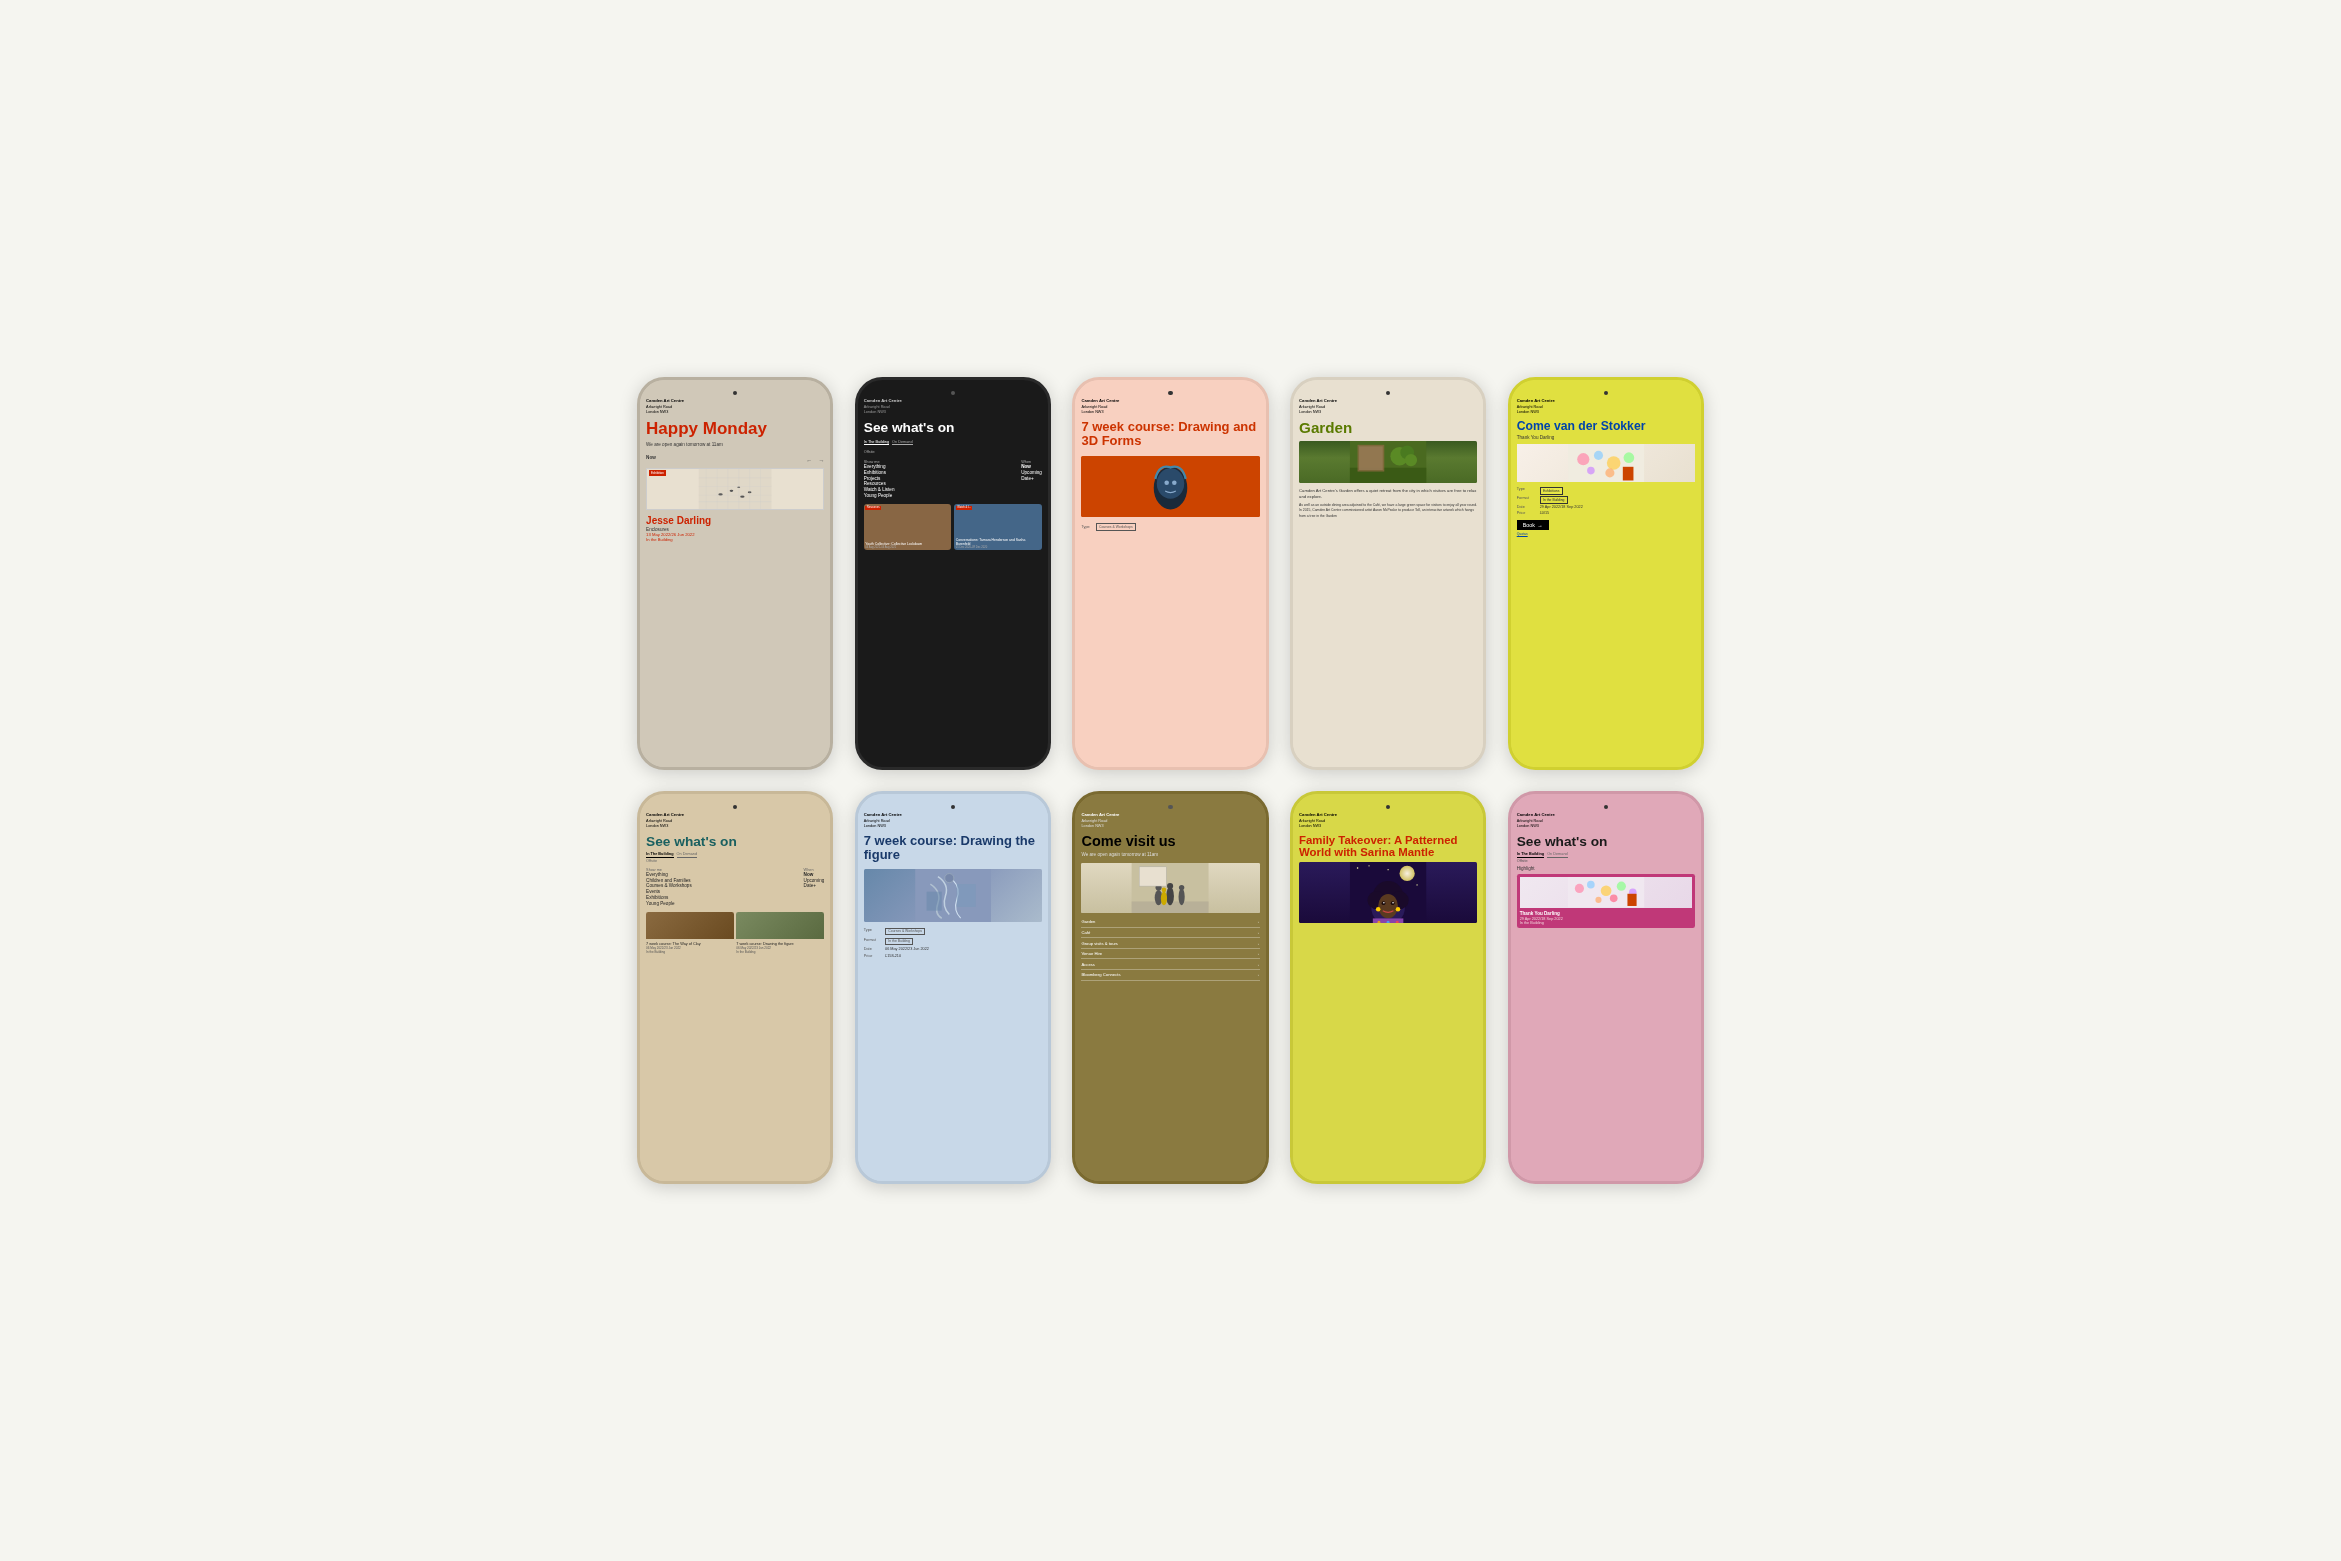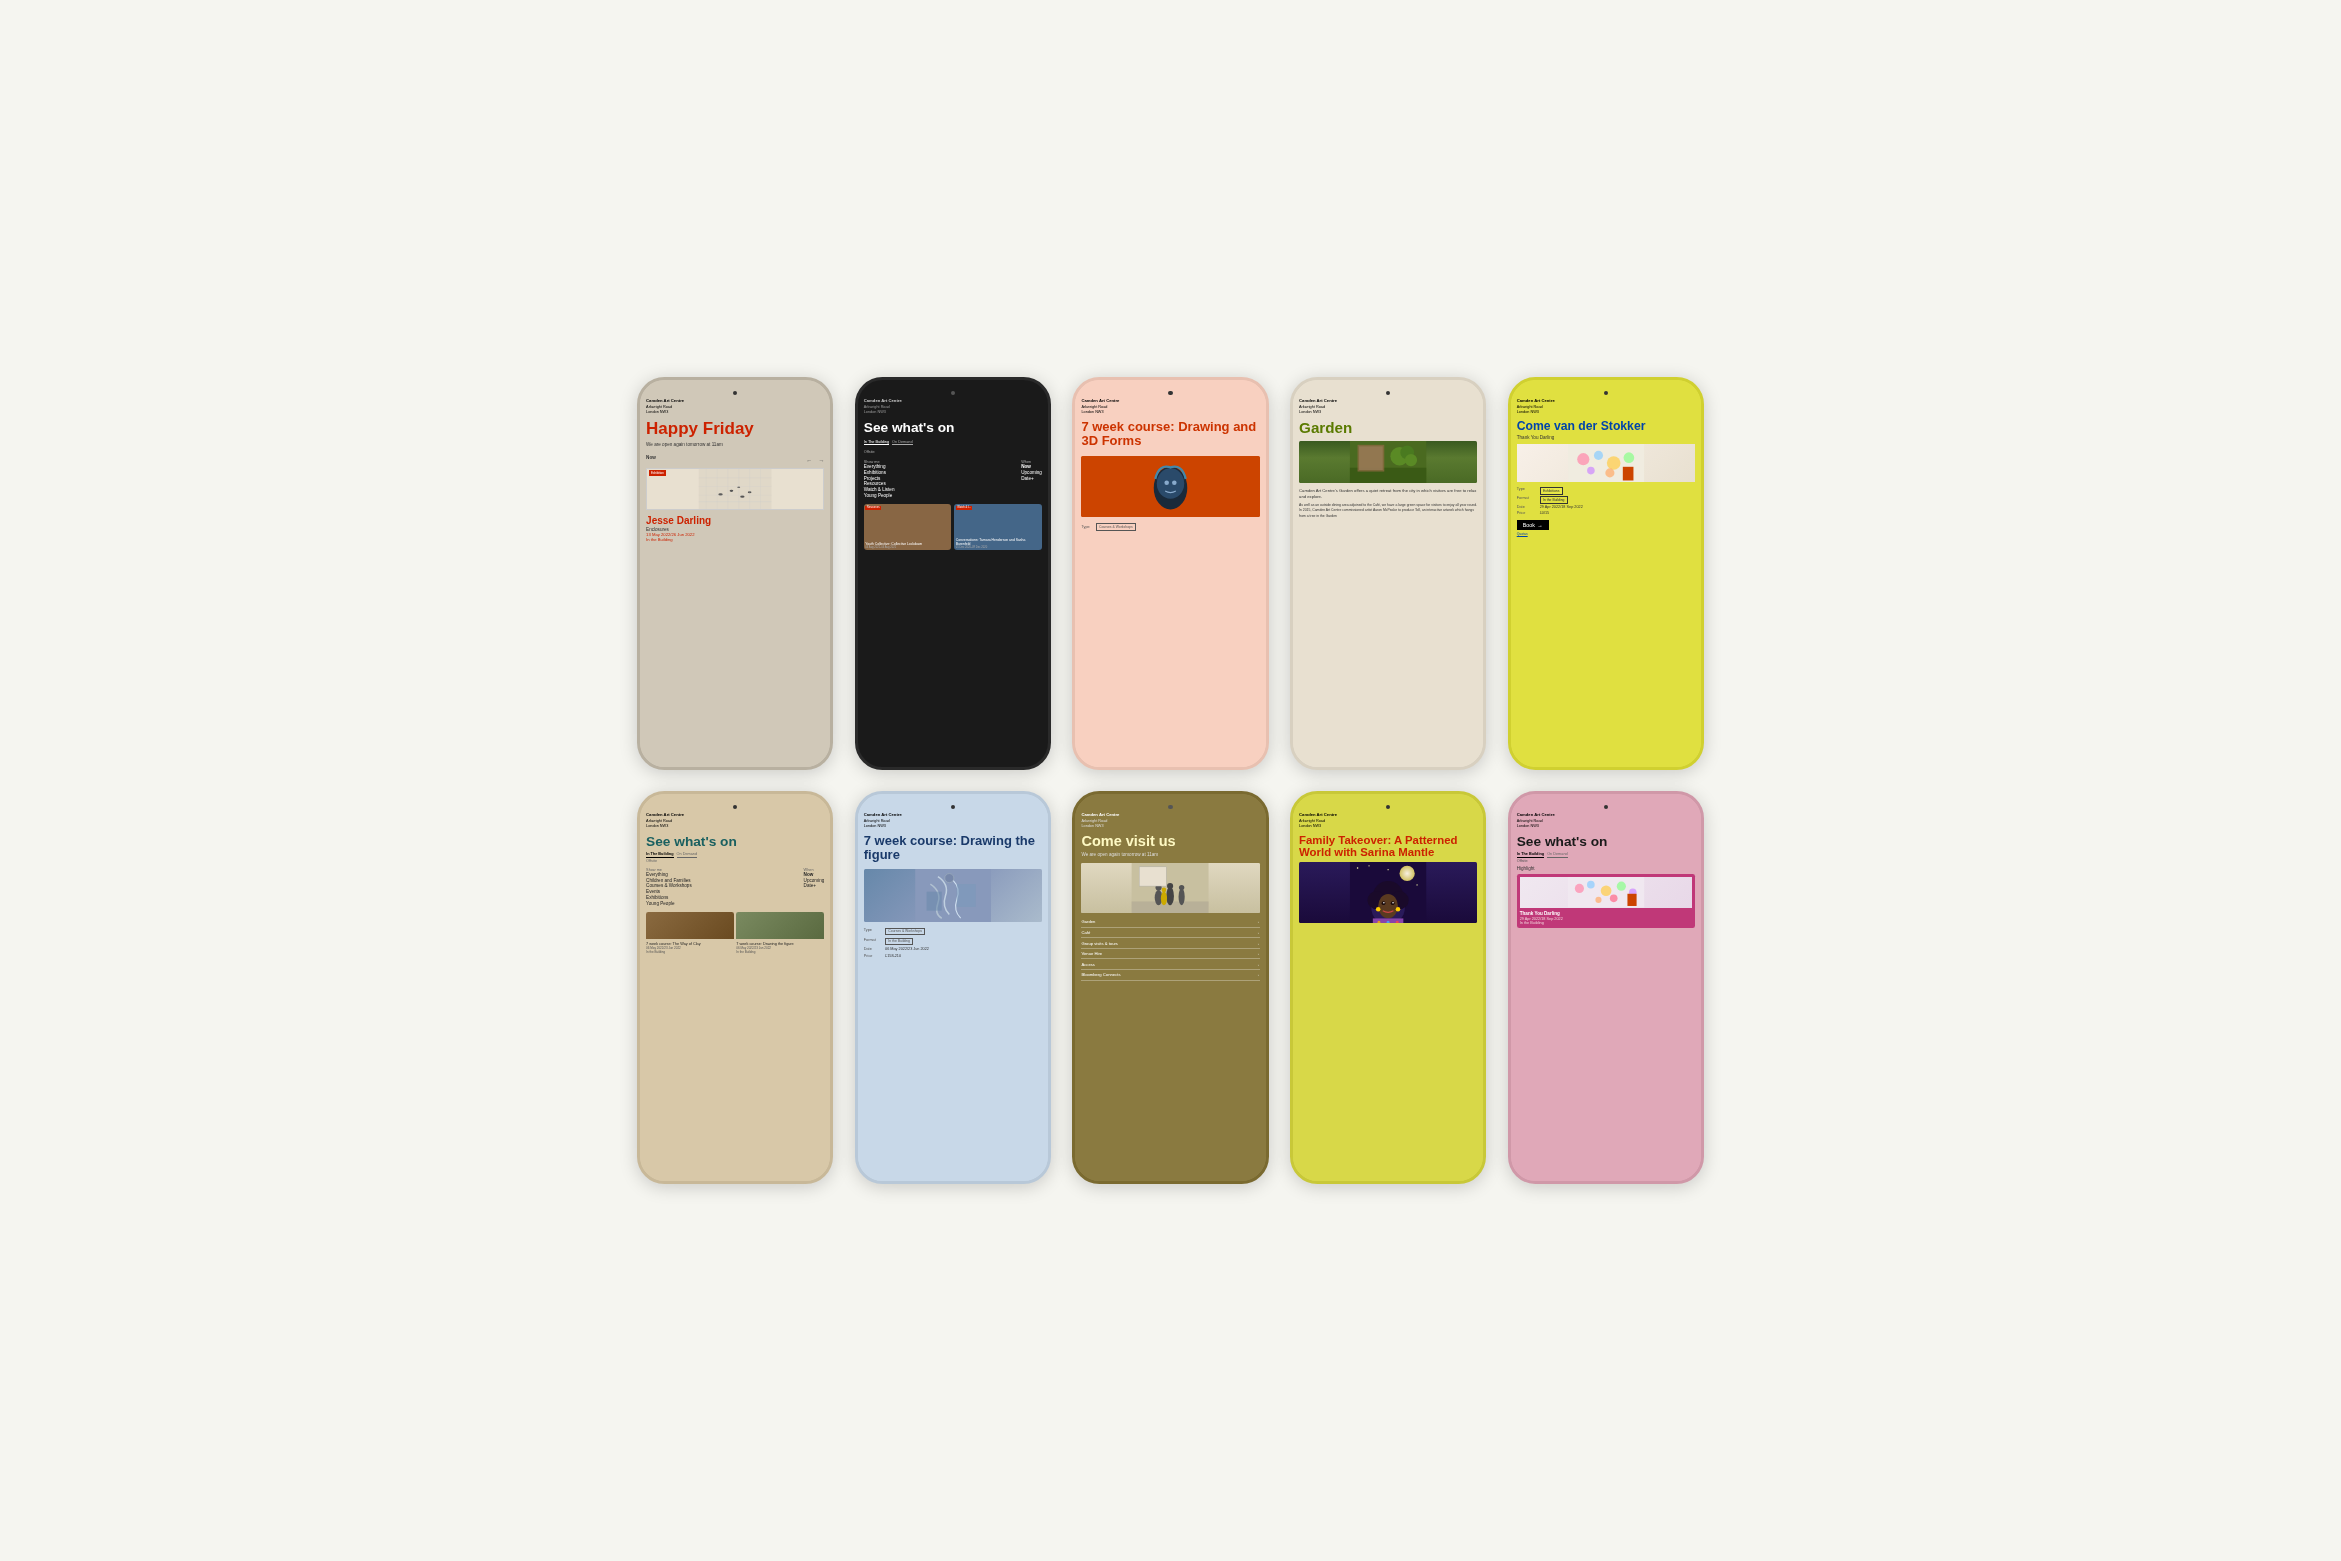--- a/index.html
+++ b/index.html
@@ -223,21 +223,21 @@
       background: #8899aa;
       border-radius: 1.5px;
       margin-bottom: 6.1px;
       overflow: hidden;
     }
     .p7-info-section { margin-top: 3px; }
     .p7-info-row { display: flex; margin-bottom: 2.3px; align-items: flex-start; }
     .p7-info-label { font-size: 3.8px; color: #555; width: 21.3px; flex-shrink: 0; }
     .p7-tag { font-size: 3.4px; border: 0.4px solid #555; padding: 0.8px 2.3px; color: #555; display: inline-block; }
     .p7-info-value { font-size: 3.8px; color: #333; }
-    .p8-title { font-size: 14.5px; font-weight: 700; color: #fef9c3; line-height: 1.1; margin-bottom: 2.3px; }
+    .p8-title { font-size: 14.5px; font-weight: 700; color: #000000; line-height: 1.1; margin-bottom: 2.3px; }
     .p8-subtitle { font-size: 4.6px; color: #ddd; margin-bottom: 6.1px; }
     .p8-image {
       width: 100%;
       height: 50px;
       background: #c8c0a0;
       border-radius: 1.5px;
       margin-bottom: 6.1px;
       overflow: hidden;
     }
     .p8-links { display: flex; flex-direction: column; gap: 2.3px; }
@@ -354,21 +354,21 @@
       <div class="notch-dot"></div>
     </div>
     <div class="phone-screen">
       <div style="background:#d0c8b8; height:100%; padding:0;">
         <div class="common-addr">
           <div class="org">Camden Art Centre</div>
           <div>Arkwright Road</div>
           <div>London NW3</div>
         </div>
         <div style="padding:1.5px 6.1px 0;">
-          <div class="p1-title">Happy Friday</div>
+          <div class="p1-title">Happy Monday</div>
           <div class="p1-subtitle">We are open again tomorrow at 11am</div>
           <div style="display:flex; justify-content:space-between; align-items:center; margin-bottom:2.3px;">
             <div class="p1-now">Now</div>
             <div class="nav-arrows">
               <span style="font-size:6.1px; color:#555; cursor:pointer;">←</span>
               <span style="font-size:6.1px; color:#555; cursor:pointer;">→</span>
             </div>
           </div>
           <div class="p1-image-box">
             <div class="p1-artist-label">Exhibition</div>

